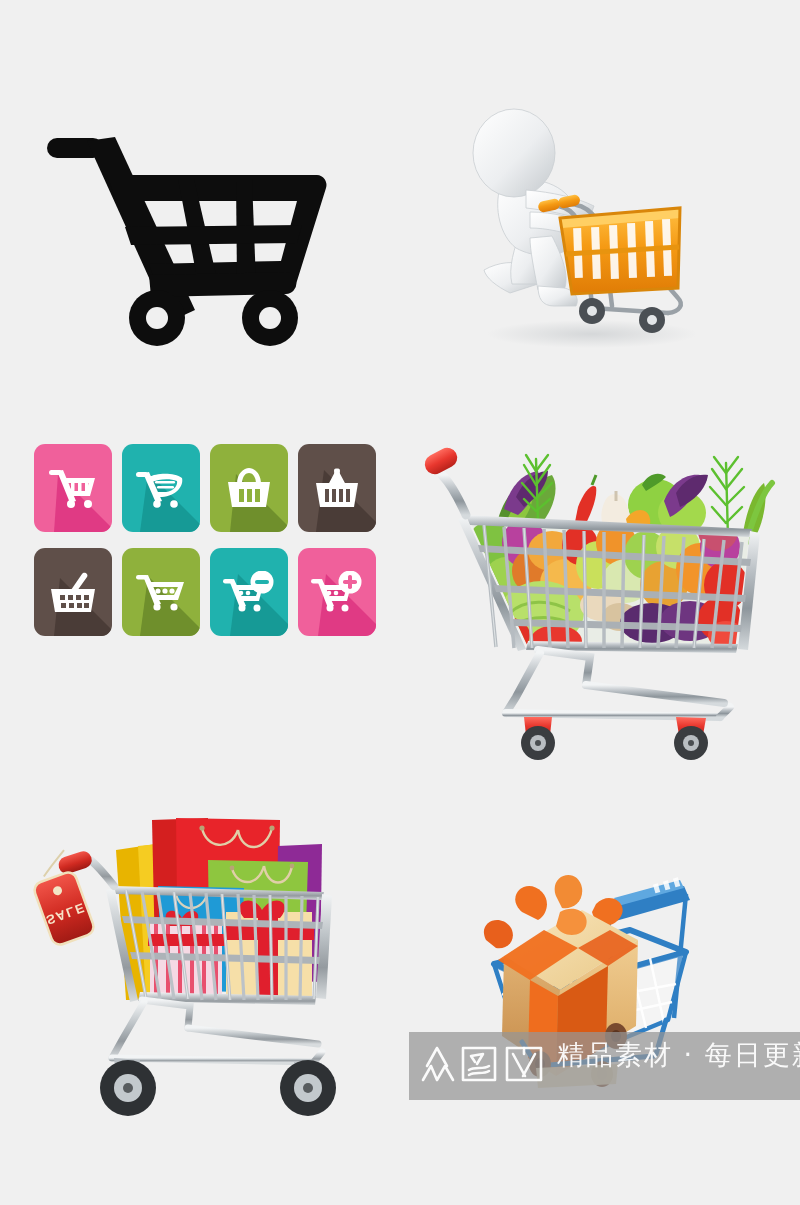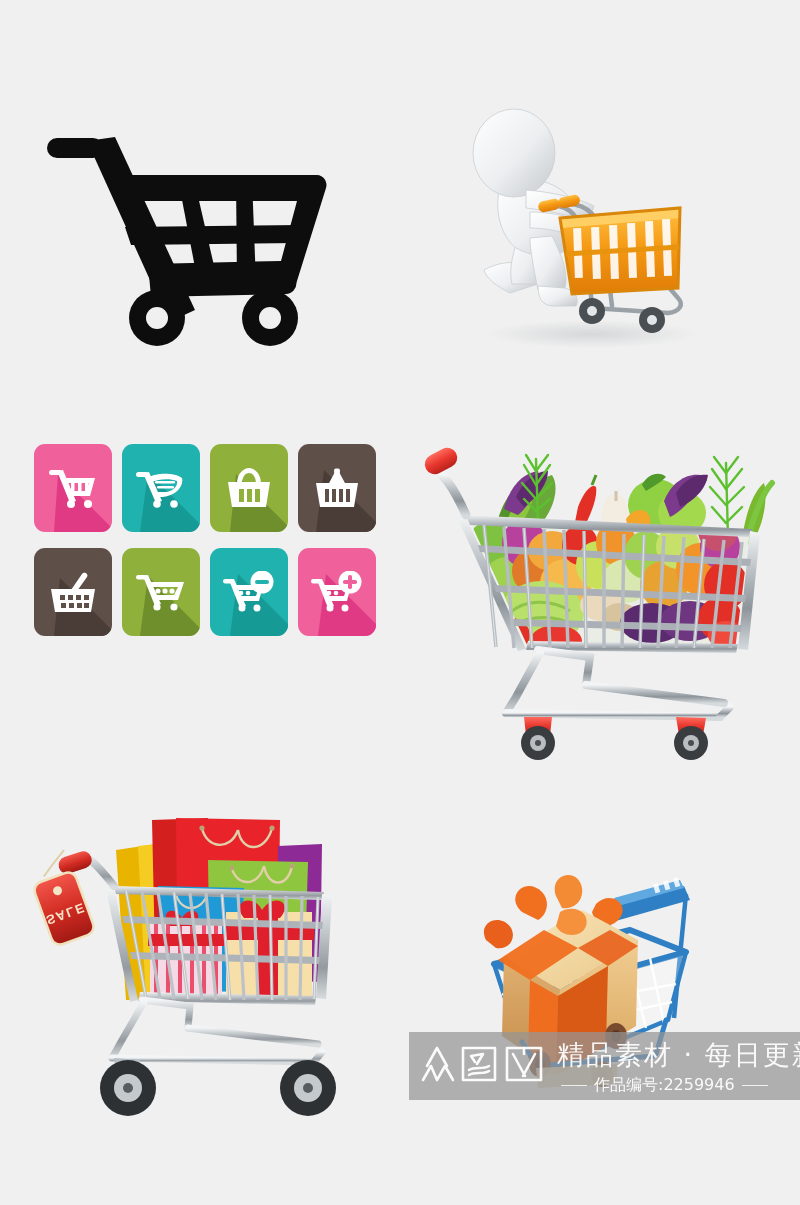--- a/index.html
+++ b/index.html
@@ -745,20 +745,15 @@
         <path d="M8 40 L16 26 L22 40 M22 40 L30 26 L38 40"></path>
 
         <rect x="48" y="8" width="32" height="32"></rect>
         <path d="M56 16 L68 14 M56 16 L60 22 M68 14 L62 24 M54 30 C60 26 68 30 74 26 M54 35 C60 31 68 35 74 31"></path>
 
         <rect x="92" y="8" width="34" height="32"></rect>
         <path d="M98 14 L110 36 M120 14 L108 36 M109 8 L109 14"></path>
       </g>
     </svg>
     <div id="wm-tagline">精品素材 · 每日更新</div>
-    <div id="wm-code-row">
-      <span class="rule"></span>
-      <span id="wm-code">作品编号:2259946</span>
-      <span class="rule"></span>
-    </div>
   </div>
 
 </div>
 
 </body></html>

